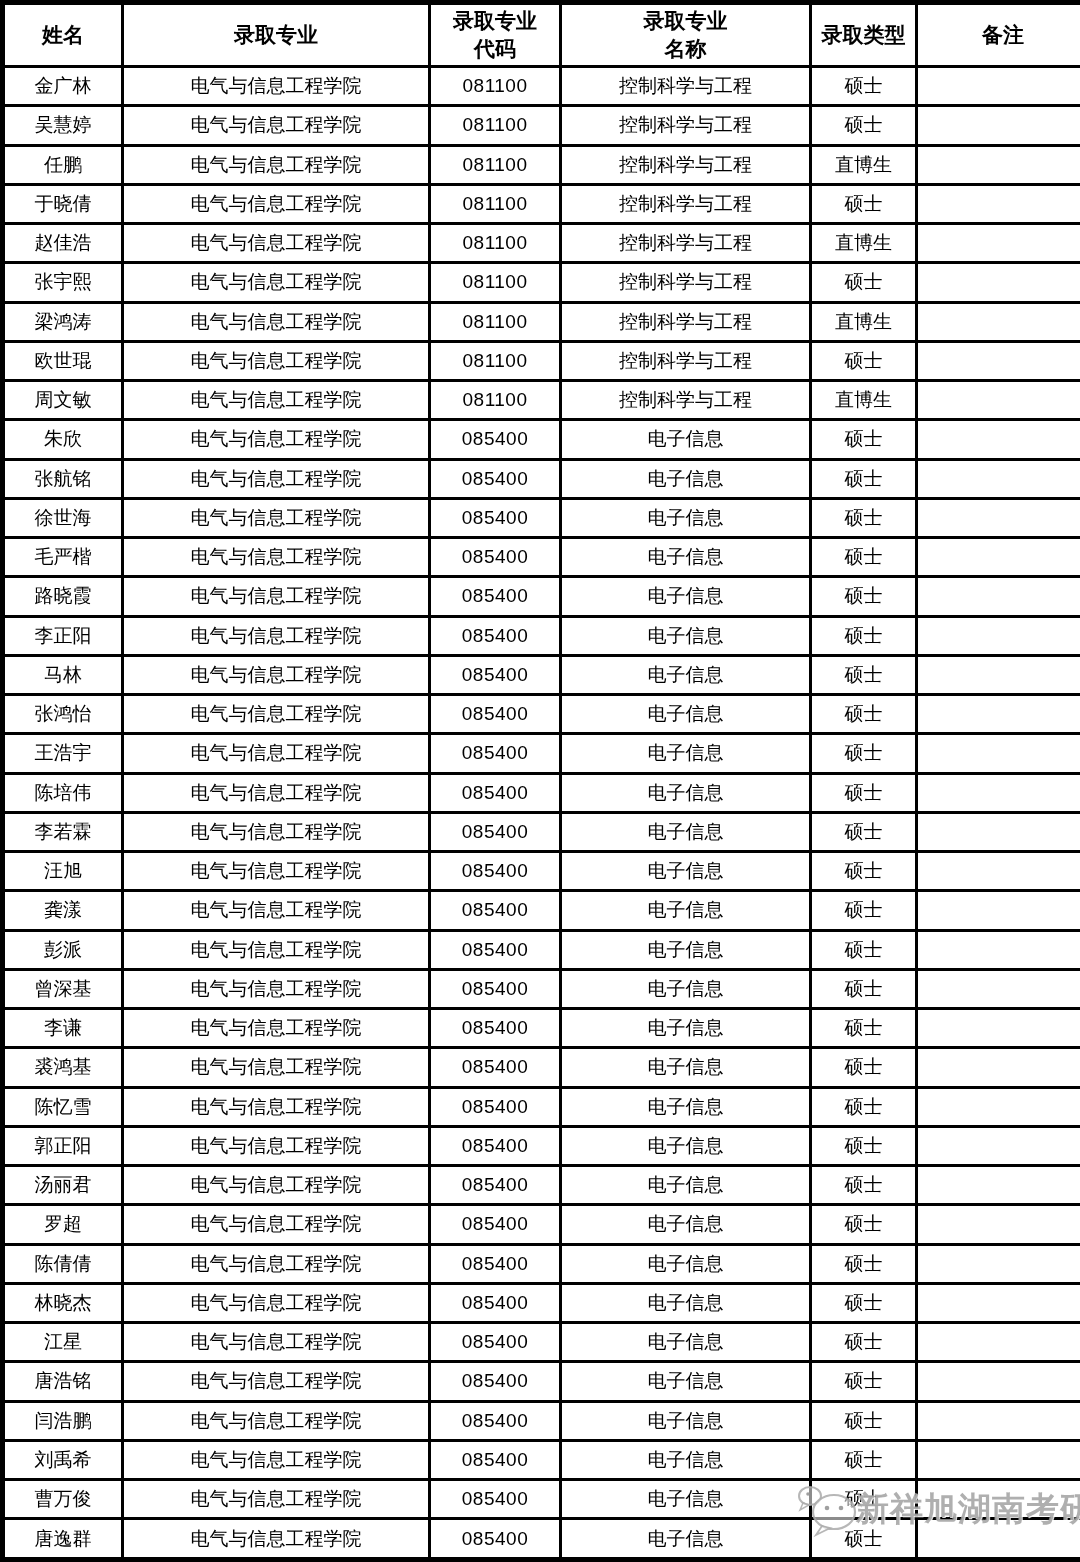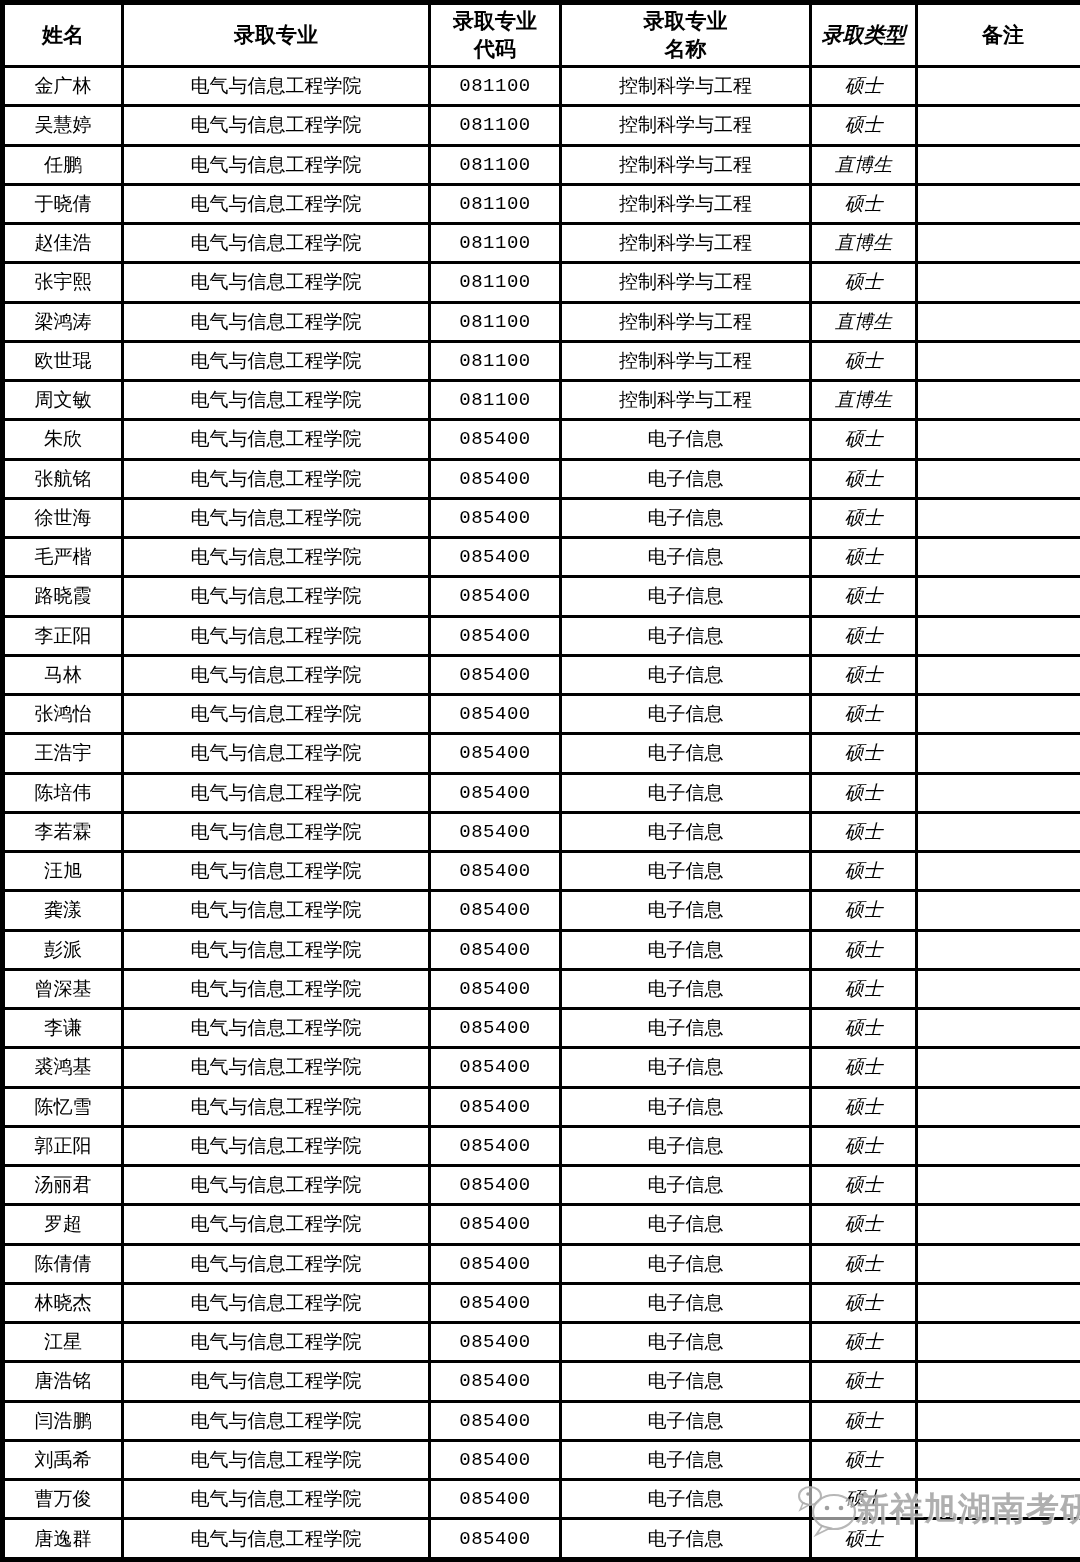--- a/index.html
+++ b/index.html
@@ -39,25 +39,25 @@
   }
   table.admission td {
     font-size: 19px;
     font-weight: normal;
   }
   
   th:nth-child(1), td:nth-child(1) { width: 112px; }
   th:nth-child(2), td:nth-child(2) { width: 300px; }
   th:nth-child(3), td:nth-child(3) { width: 124px; }
   th:nth-child(4), td:nth-child(4) { width: 243px; }
-  th:nth-child(5), td:nth-child(5) { width: 99px; font-style: italic;  }
+  th:nth-child(5), td:nth-child(5) { width: 99px;  }
   th:nth-child(6), td:nth-child(6) { width: 166px; }
   
   td[data-name="cell-major_code"] {
-    font-family: Liberation Mono, monospace;
+    font-family: Liberation Sans, sans-serif;
     font-size: 20px;
     letter-spacing: 0.5px;
   }
   
   .watermark {
     position: absolute;
     left: 796px;
     top: 1480px;
     display: flex;
     align-items: center;

